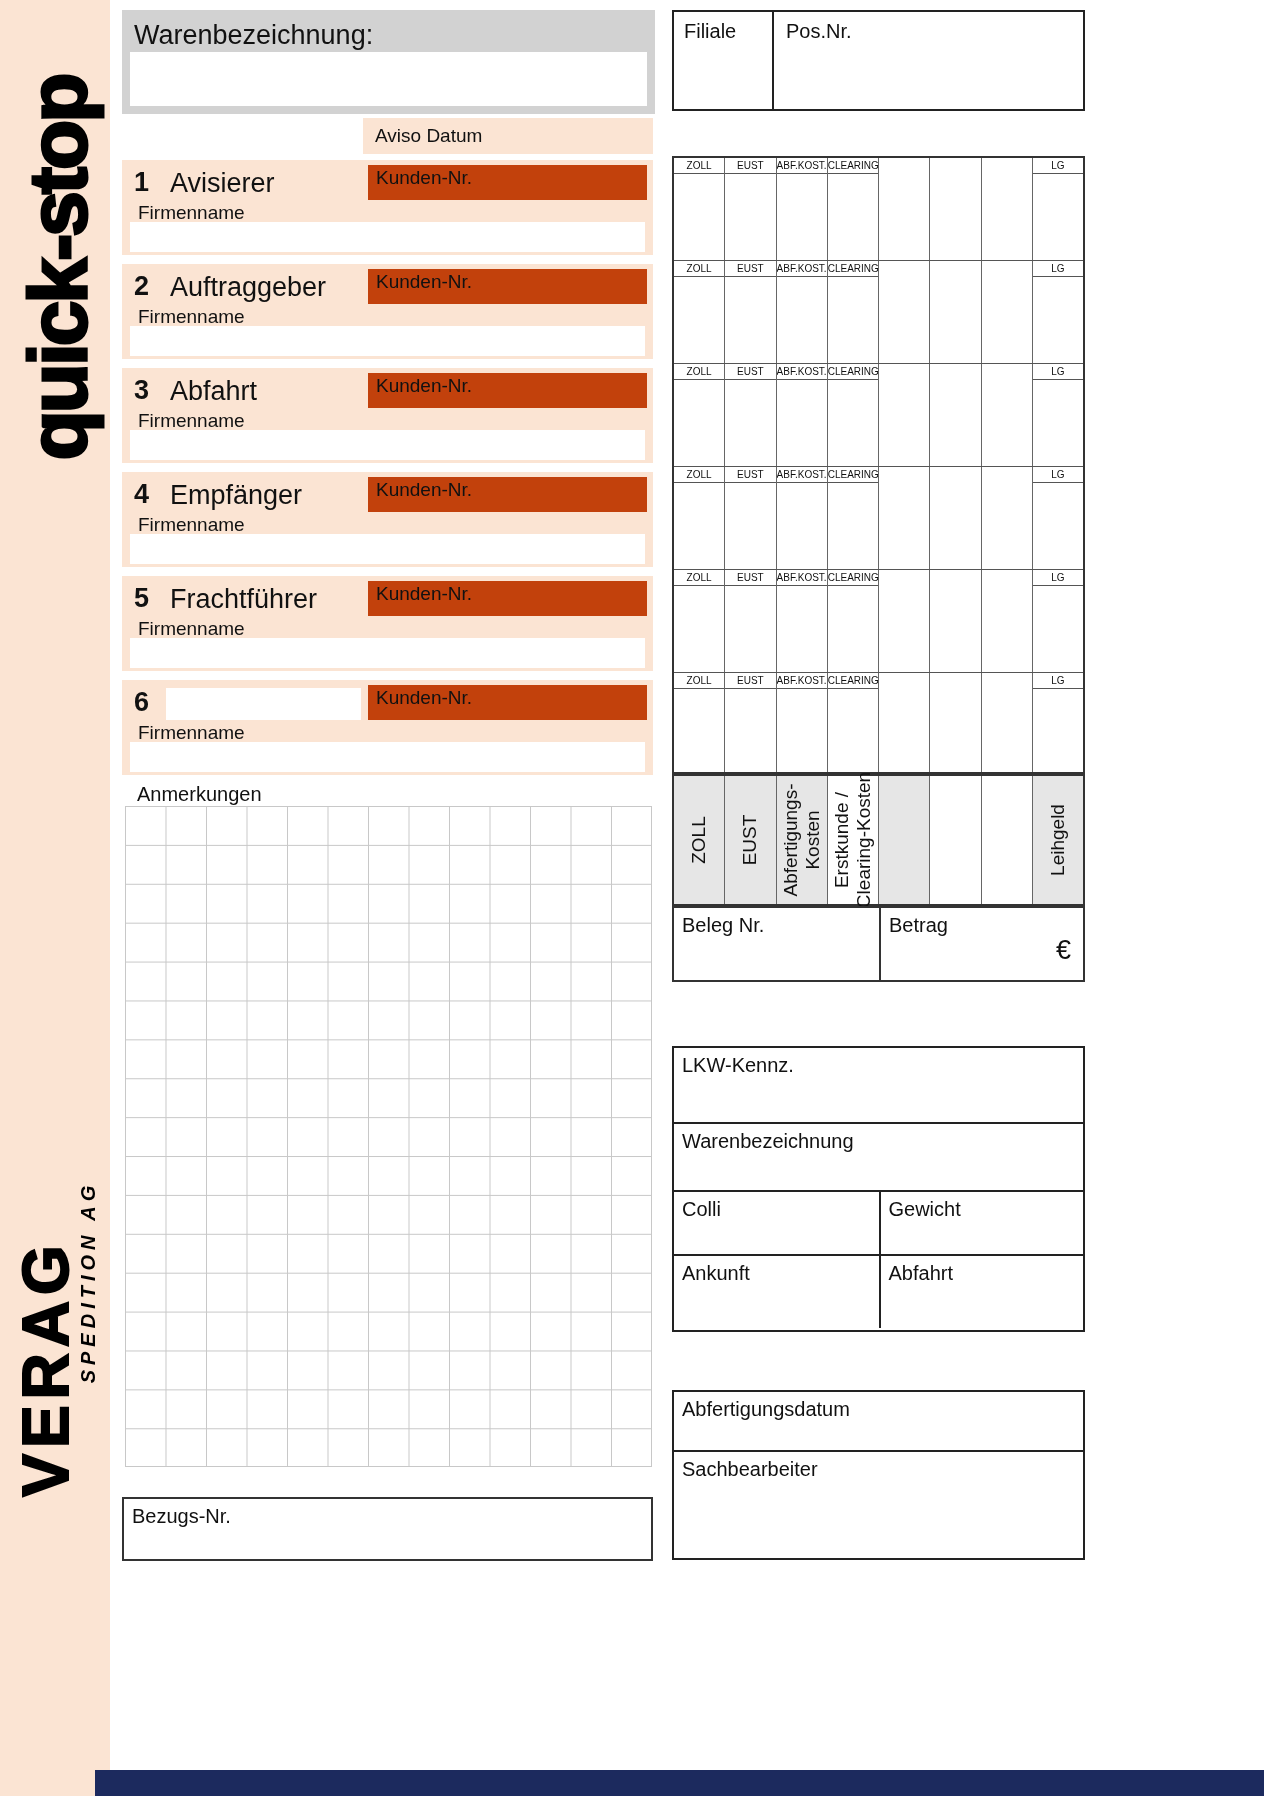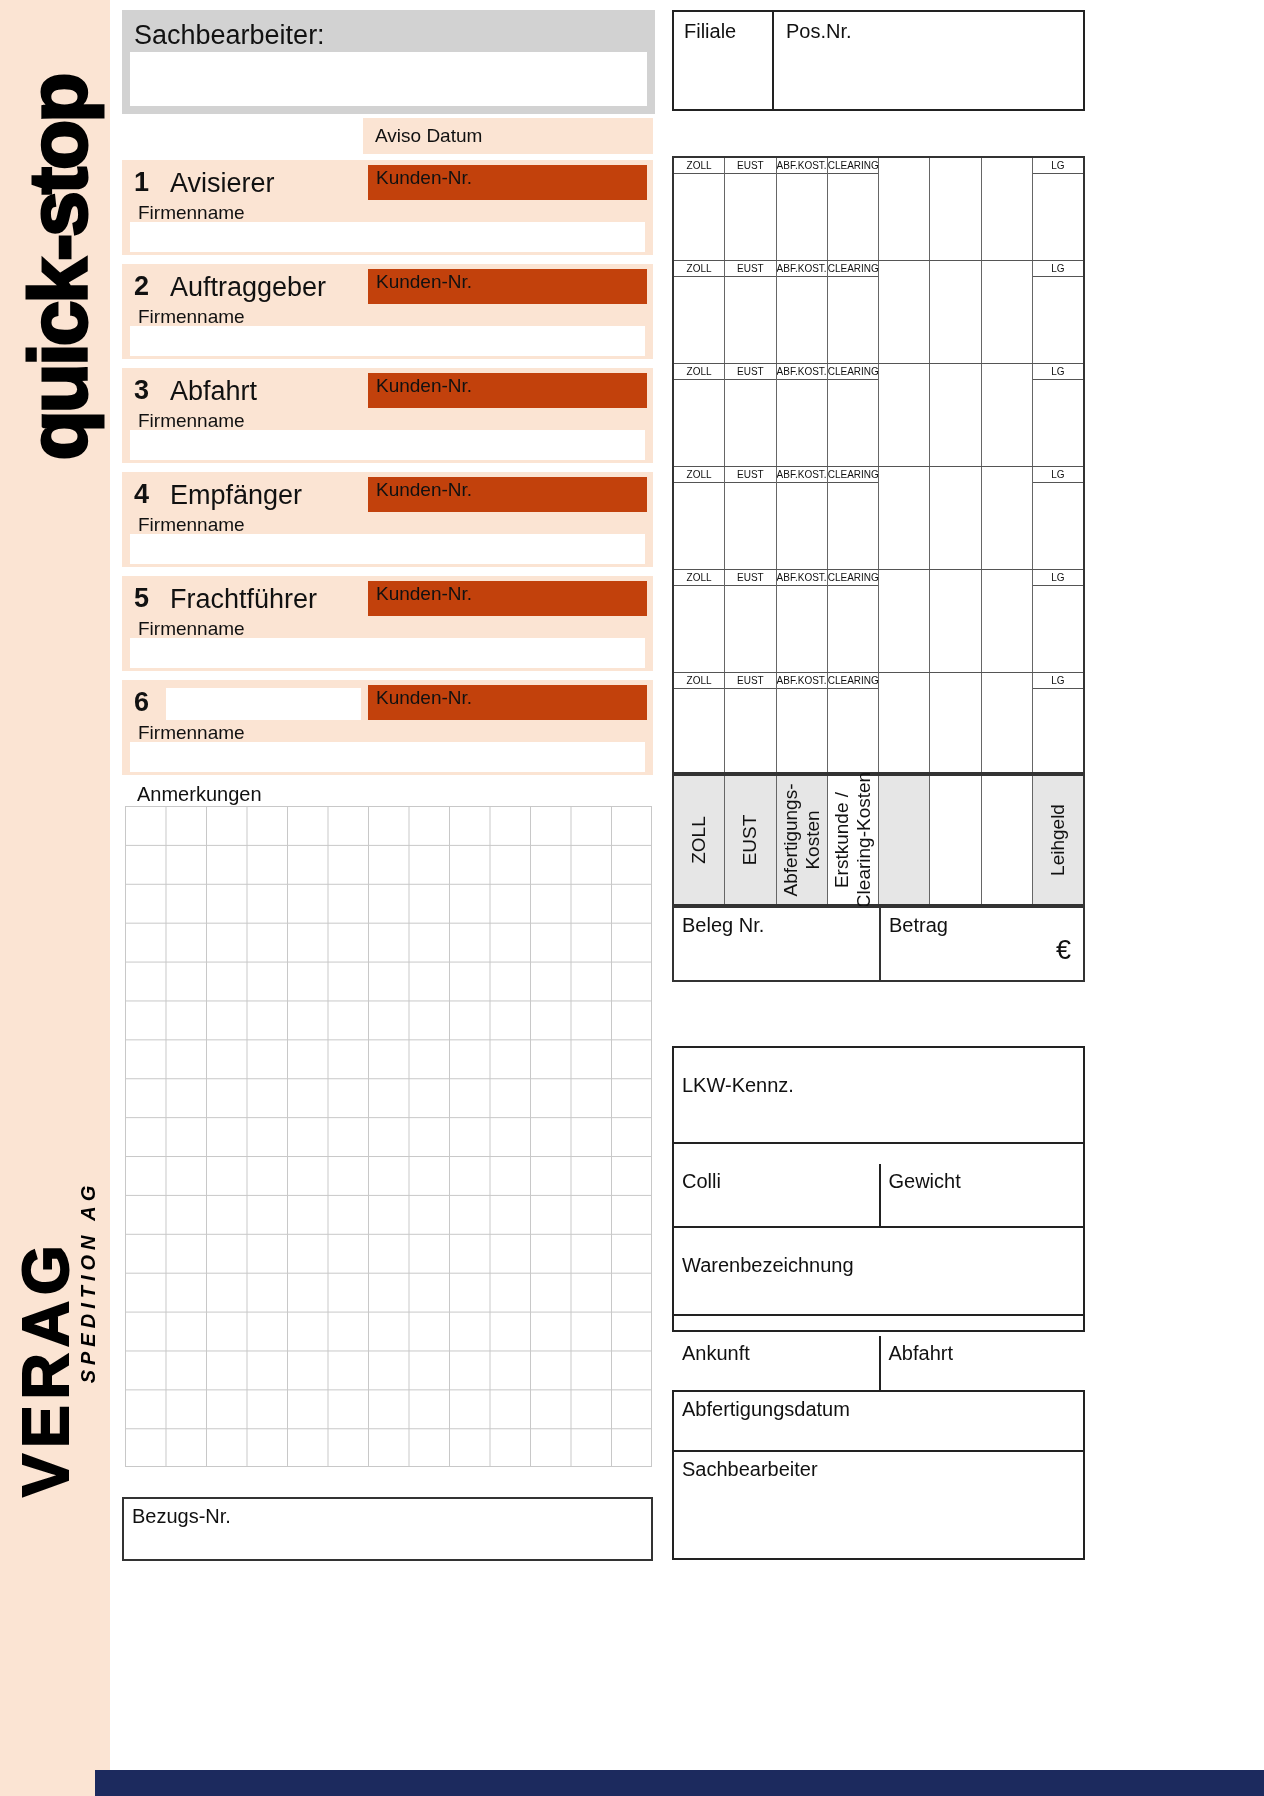--- a/index.html
+++ b/index.html
@@ -74,21 +74,21 @@
   .rot .line { display:block; }
 
   
   .beleg-box { position:absolute; left:672px; top:906px; width:247px; height:76px; border:2px solid #333; background:#fff; }
   .betrag-box { position:absolute; left:879px; top:906px; width:206px; height:76px; border:2px solid #333; background:#fff; }
   .box-label { position:absolute; left:8px; top:6px; font-size:20px; }
   .euro { position:absolute; right:12px; bottom:14px; font-size:27px; }
 
   
   .ship-box { position:absolute; left:672px; top:1046px; width:413px; height:286px; border:2px solid #222; background:#fff; }
-  .ship-row { position:relative; border-bottom:2px solid #222;margin-top:20px; }
+  .ship-row { position:relative; border-bottom:2px solid #222; }
   .ship-row.last { border-bottom:none; }
   .r1 { height:76px; } .r2 { height:68px; } .r3 { height:64px; } .r4 { height:72px;padding-left:8px; }
   .half-div { position:absolute; left:50%; top:0; bottom:0; width:2px; background:#222; }
   .cell-label { position:absolute; left:8px; top:6px; font-size:20px; }
   .cell-label.right { left:calc(50% + 10px); }
 
   
   .proc-box { position:absolute; left:672px; top:1390px; width:413px; height:170px; border:2px solid #222; background:#fff; }
   .proc-row1 { position:relative; height:60px; border-bottom:2px solid #222; }
   .proc-row2 { position:relative; height:106px; }
@@ -114,21 +114,21 @@
 <body>
 
 <div class="page">
 
   <div class="peach-strip"></div>
   <div class="logo-quick">quick-stop</div>
   <div class="logo-verag">VERAG</div>
   <div class="logo-sped">SPEDITION AG</div>
 
   <div class="abf-box">
-    <div class="abf-label">Sachbearbeiter:</div>
+    <div class="abf-label">Warenbezeichnung:</div>
     <div class="abf-input"></div>
   </div>
 
   <div class="filiale-box">
     <div class="filiale-div"></div>
     <div class="filiale-label">Filiale</div>
     <div class="posnr-label">Pos.Nr.</div>
   </div>
 
   <div class="aviso">
@@ -390,28 +390,28 @@
     <div class="euro">€</div>
   </div>
 
   <div class="anm-label">Anmerkungen</div>
   <div class="anm-grid"></div>
 
   <div class="ship-box">
     <div class="ship-row r1">
       <div class="cell-label">LKW-Kennz.</div>
     </div>
+    <div class="ship-row r2">
+      <div class="cell-label">Warenbezeichnung</div>
+    </div>
     <div class="ship-row r3">
       <div class="half-div"></div>
       <div class="cell-label">Colli</div>
       <div class="cell-label right">Gewicht</div>
     </div>
-    <div class="ship-row r2">
-      <div class="cell-label">Warenbezeichnung</div>
-    </div>
     <div class="ship-row r4 last">
       <div class="half-div"></div>
       <div class="cell-label">Ankunft</div>
       <div class="cell-label right">Abfahrt</div>
     </div>
   </div>
 
   <div class="proc-box">
     <div class="proc-row1">
       <div class="cell-label">Abfertigungsdatum</div>

